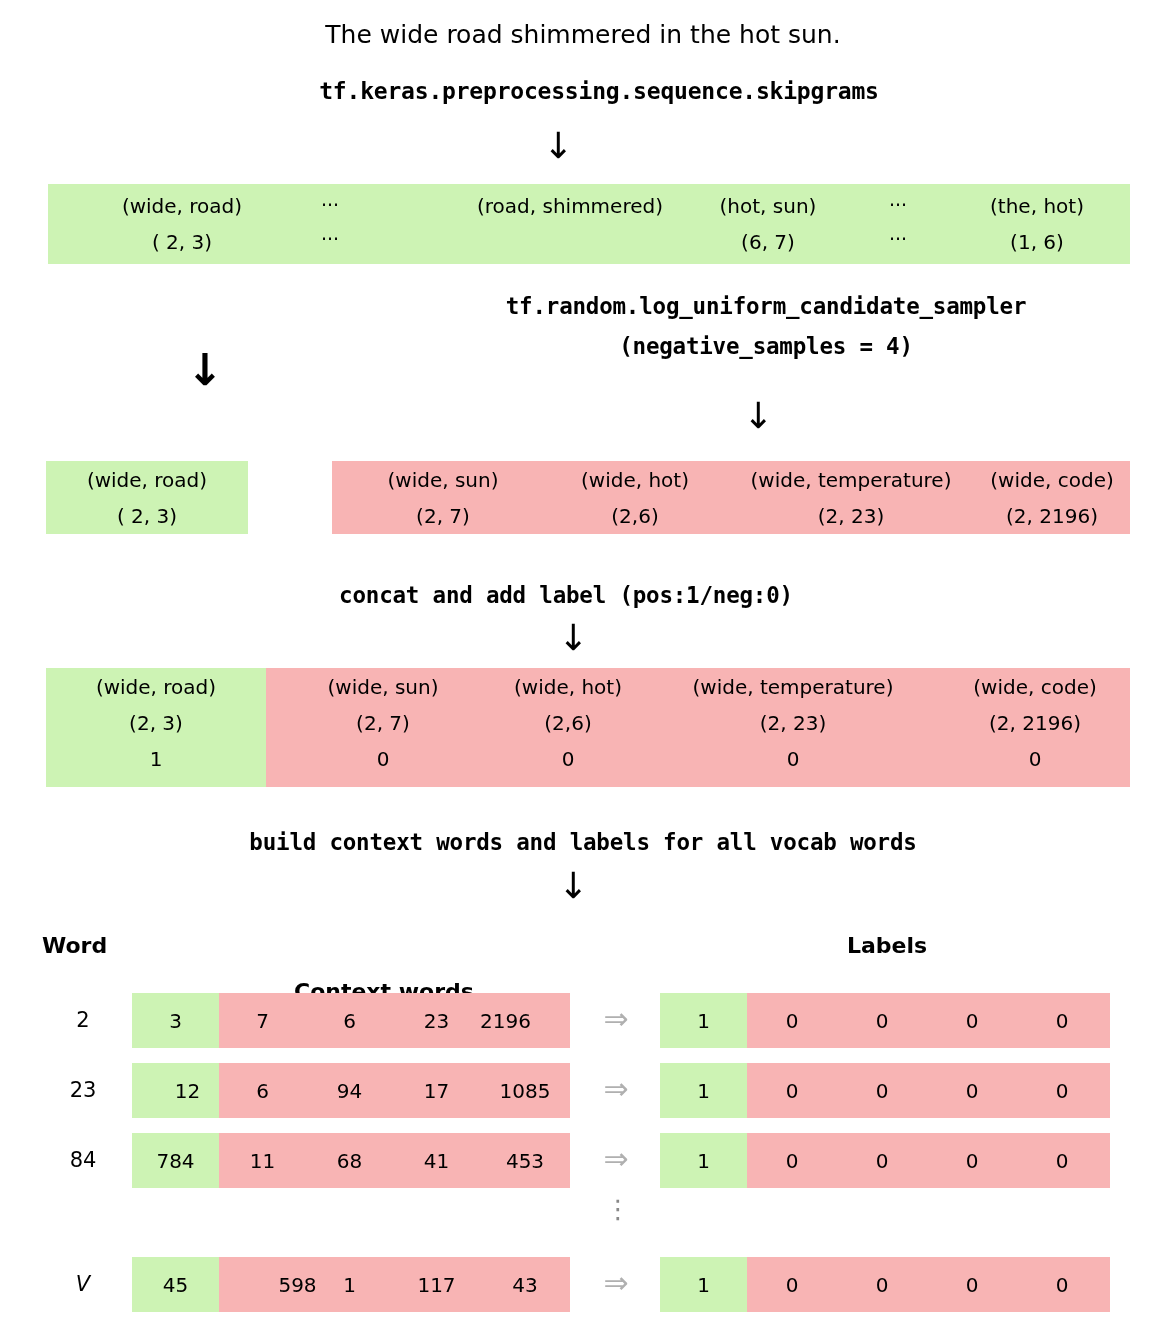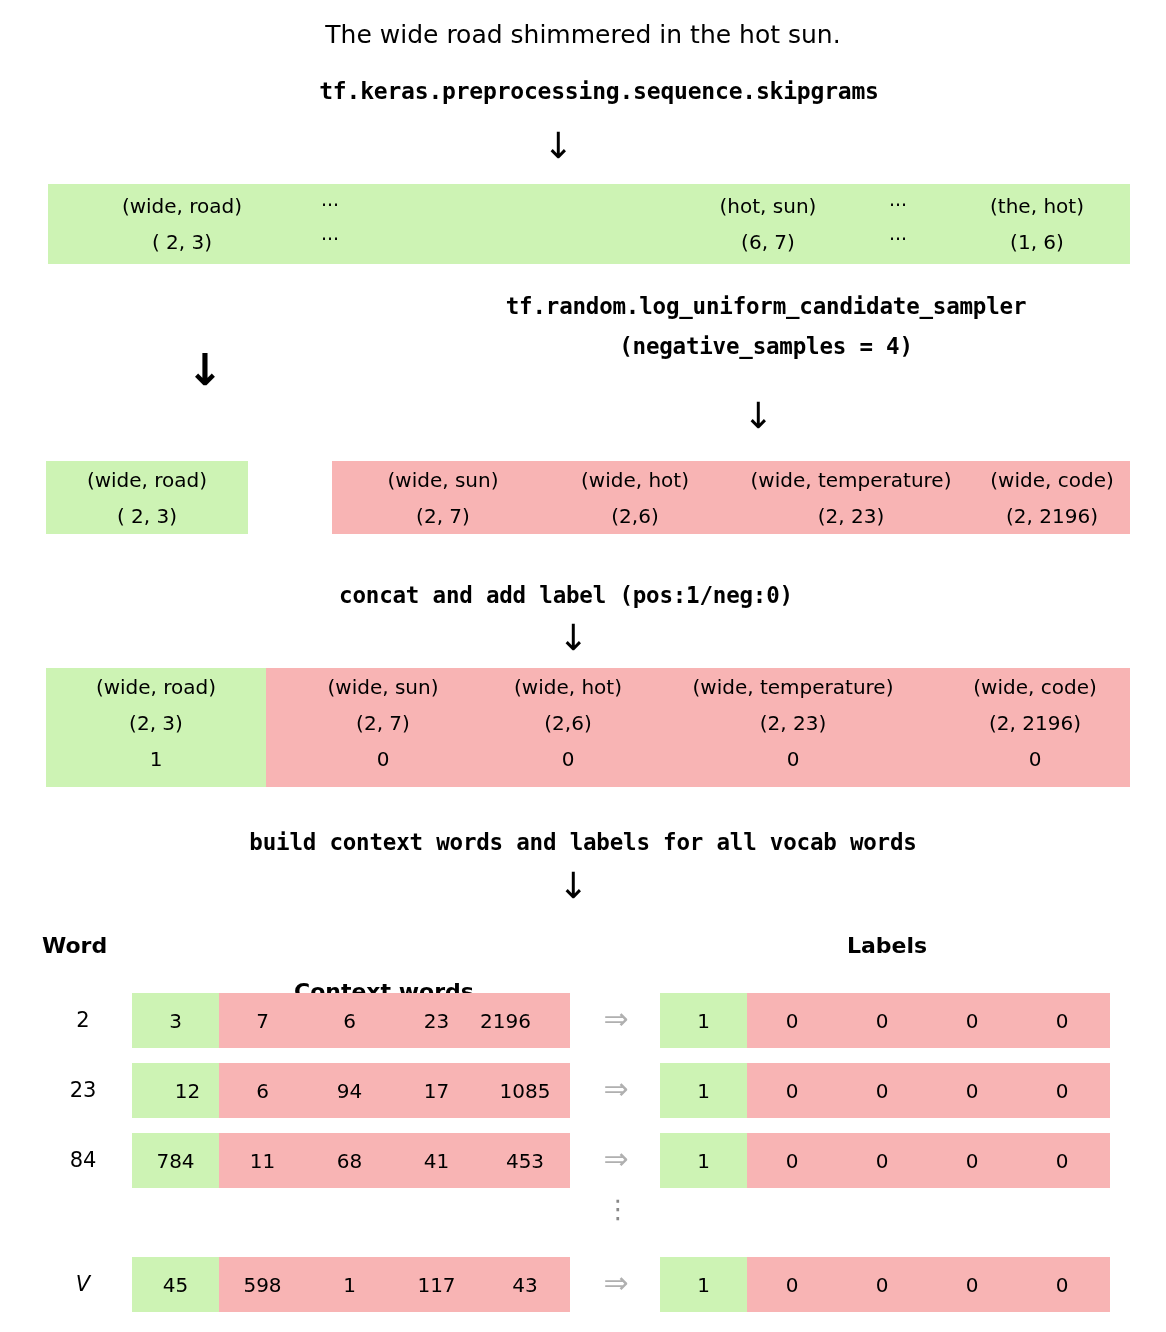--- a/index.html
+++ b/index.html
@@ -116,20 +116,21 @@
 
 <div class="cellstack" style="left:48px; top:194px; width:268px;">
   <span class="l1 cellword">(wide, road)</span>
   <span class="l2 cellword">( 2, 3)</span>
 </div>
 <div class="cellstack" style="left:268px; top:194px; width:124px;">
   <span class="l1 dots-cell">···</span>
   <span class="l2 dots-cell">···</span>
 </div>
 <div class="cellstack" style="left:398px; top:194px; width:344px;">
+  <span class="l1 cellword">(road, shimmered)</span>
 </div>
 <div class="cellstack" style="left:668px; top:194px; width:200px;">
   <span class="l1 cellword">(hot, sun)</span>
   <span class="l2 cellword">(6, 7)</span>
 </div>
 <div class="cellstack" style="left:838px; top:194px; width:120px;">
   <span class="l1 dots-cell">···</span>
   <span class="l2 dots-cell">···</span>
 </div>
 <div class="cellstack" style="left:944px; top:194px; width:186px;">
@@ -266,21 +267,21 @@
   <div class="abs num" style="left:1017px; top:1149px; width:90px; text-align:center;">0</div>
 </div>
 
 <div class="abs vdots" style="left:588px; top:1196px; width:60px; text-align:center;">⋮</div>
 
 <div>
   <div class="abs rowlabel italic" style="left:58px; top:1272px; width:50px; text-align:center;">V</div>
   <div class="box green" style="left:132px; top:1257px; width:87px; height:55px;"></div>
   <div class="box red" style="left:219px; top:1257px; width:351px; height:55px;"></div>
   <div class="abs num" style="left:132px; top:1273px; width:87px; text-align:center;">45</div>
-  <div class="abs num" style="left:219px; top:1273px; width:87px; text-align:center;">598</div>
+  <div class="abs num" style="left:219px; top:1273px; width:87px; text-align:center;padding-left:35px;">598</div>
   <div class="abs num" style="left:306px; top:1273px; width:87px; text-align:center;">1</div>
   <div class="abs num" style="left:393px; top:1273px; width:87px; text-align:center;">117</div>
   <div class="abs num" style="left:480px; top:1273px; width:90px; text-align:center;">43</div>
   <div class="abs arrow-double" style="left:586px; top:1268px; width:60px; text-align:center;">⇒</div>
   <div class="box green" style="left:660px; top:1257px; width:87px; height:55px;"></div>
   <div class="box red" style="left:747px; top:1257px; width:363px; height:55px;"></div>
   <div class="abs num" style="left:660px; top:1273px; width:87px; text-align:center;">1</div>
   <div class="abs num" style="left:747px; top:1273px; width:90px; text-align:center;">0</div>
   <div class="abs num" style="left:837px; top:1273px; width:90px; text-align:center;">0</div>
   <div class="abs num" style="left:927px; top:1273px; width:90px; text-align:center;">0</div>

